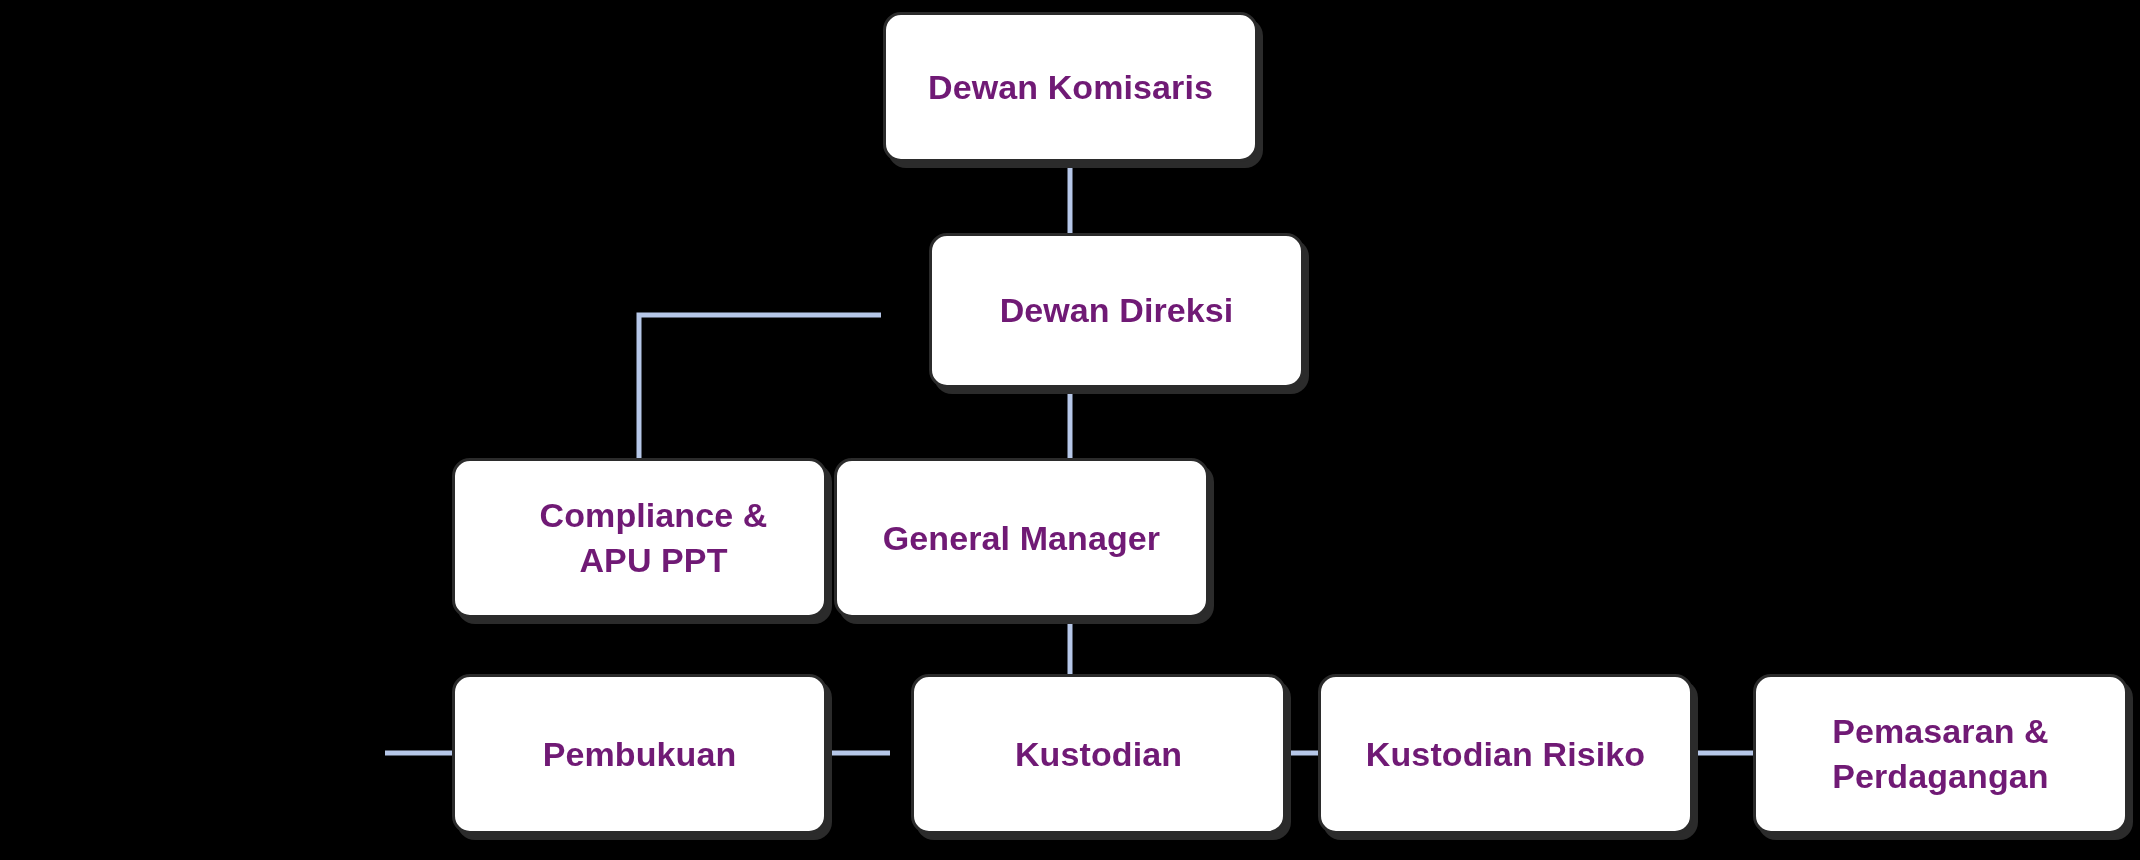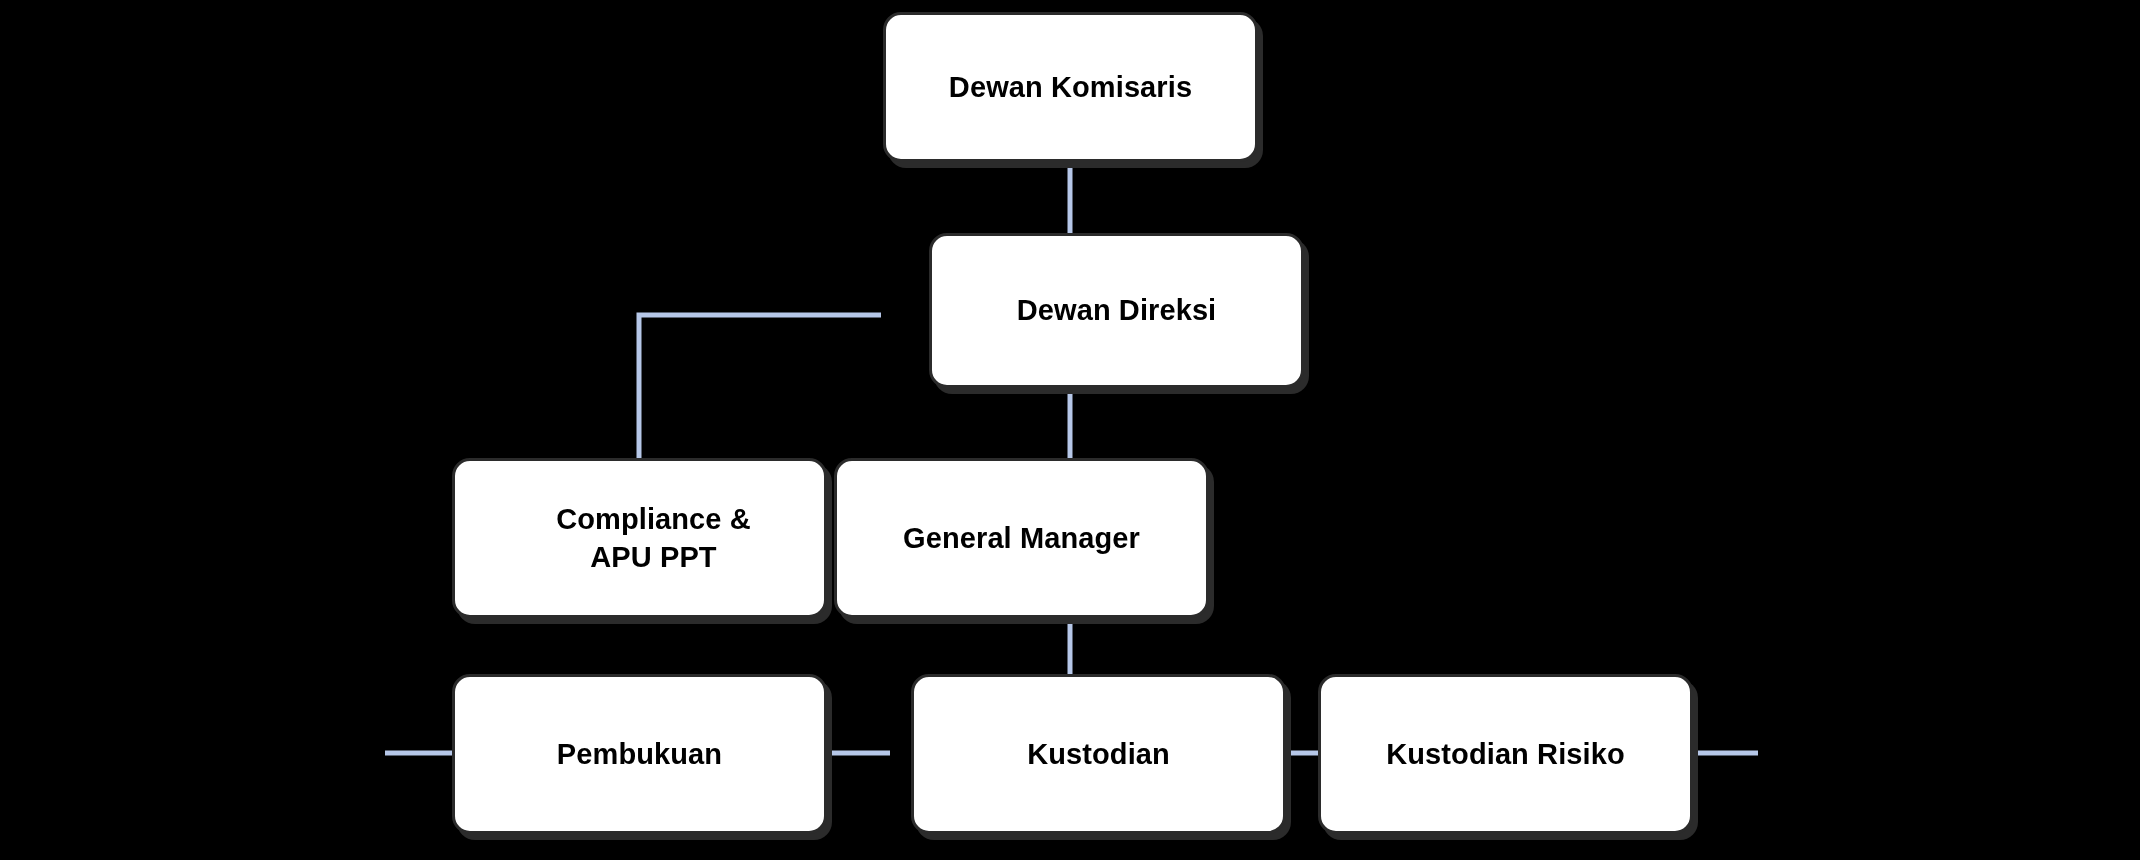--- a/index.html
+++ b/index.html
@@ -40,23 +40,23 @@
     border: 3px solid #2b2b2b;
     border-radius: 18px;
     box-shadow: 5px 6px 0 0 #2b2b2b;
     display: flex;
     align-items: center;
     justify-content: center;
     text-align: center;
   }
 
   .node-label {
-    color: #000000;
+    color: #701a75;
     font-family: "Liberation Sans", sans-serif;
-    font-size: 29px;
+    font-size: 34px;
     font-weight: bold;
     line-height: 1.32;
     letter-spacing: 0.1px;
     padding: 0 10px;
     white-space: pre-line;
   }
 
   .node-label.plain {
     font-weight: normal;
   }
@@ -110,14 +110,18 @@
   </div>
 
   <div class="node" style="left:883px; top:674px; width:375px; height:160px;margin-left:28px;">
     <span class="node-label">Kustodian</span>
   </div>
 
   <div class="node" style="left:1318px; top:674px; width:375px; height:160px;">
     <span class="node-label">Kustodian Risiko</span>
   </div>
 
+  <div class="node" style="left:1753px; top:674px; width:375px; height:160px;">
+    <span class="node-label">Pemasaran &amp;
+Perdagangan</span>
+  </div>
 
 </div>
 
 </body></html>

